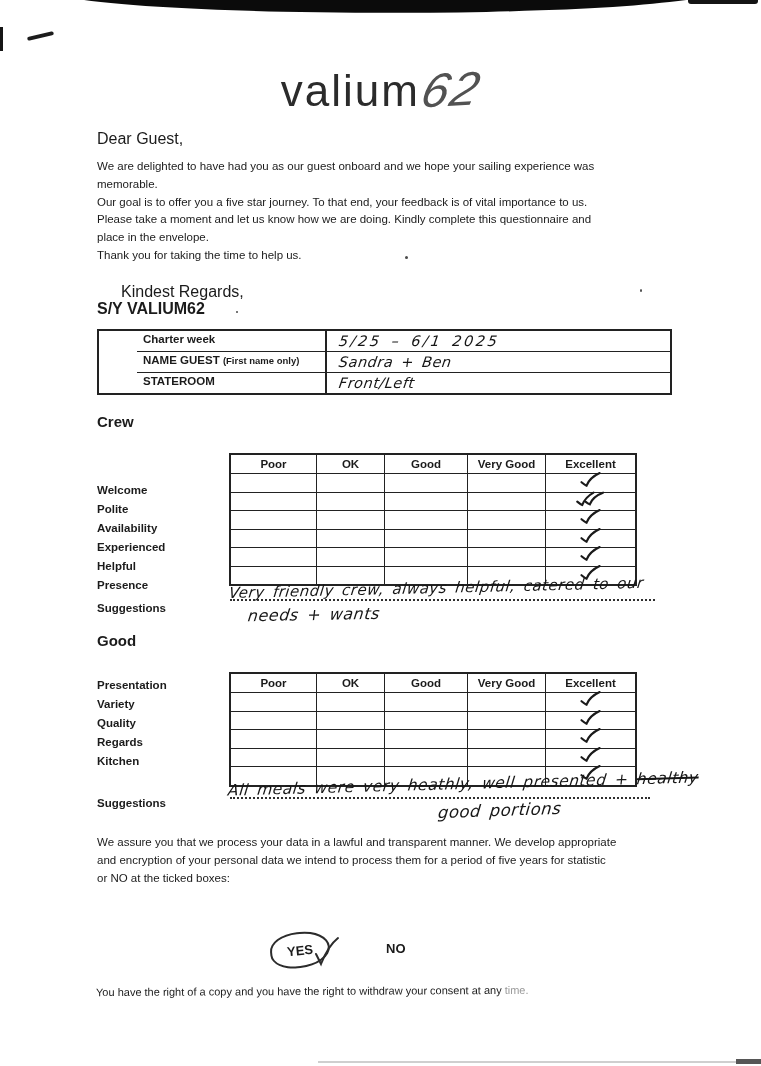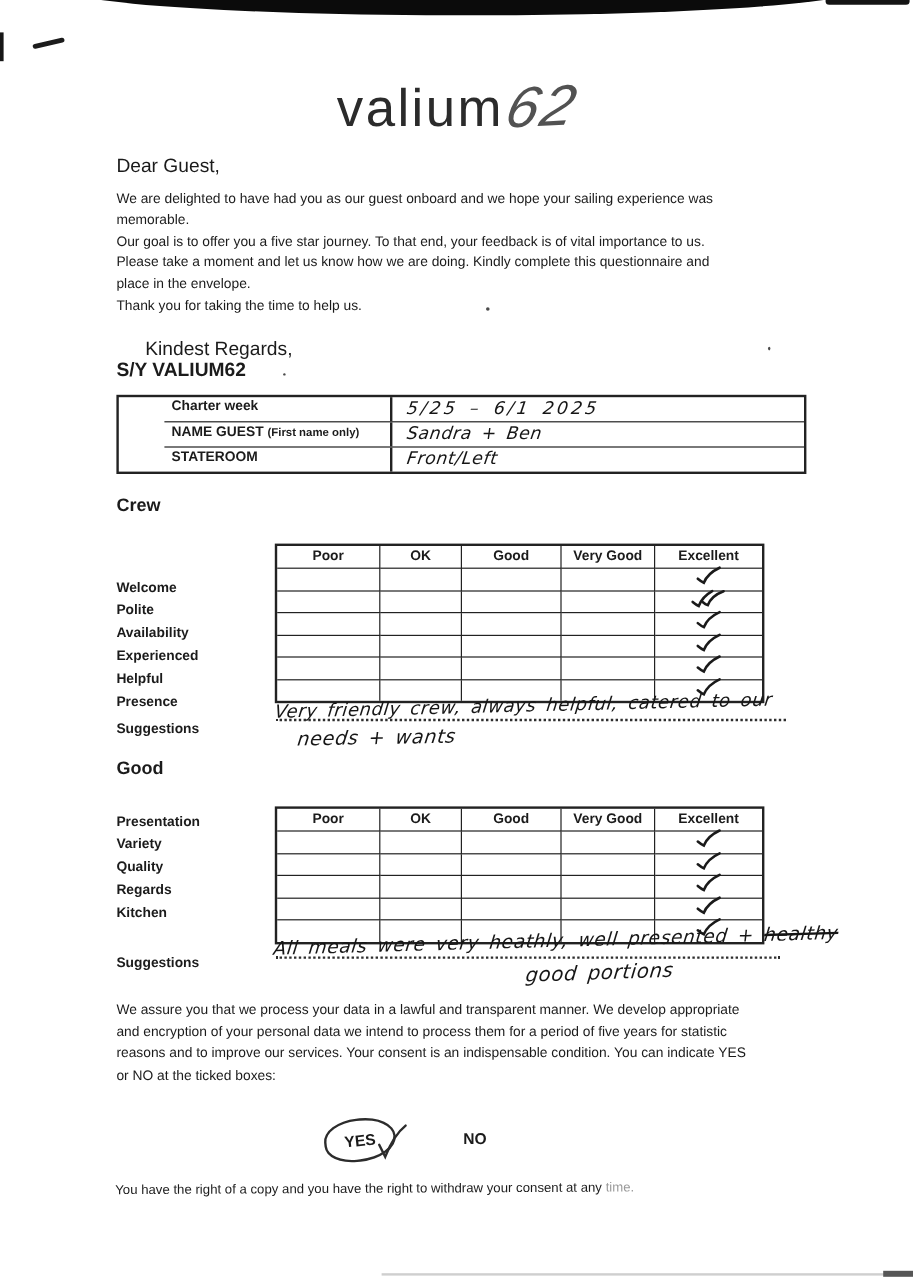--- a/index.html
+++ b/index.html
@@ -271,21 +271,20 @@
     </div>
 
   <div class="hand hand-line" style="top:775px;left:228px;font-size:15.5px;transform:rotate(-1.6deg) skewX(-8deg);"><span>All meals were very heathly, well presented +</span> <span class="struck">healthy</span></div>
   <div class="dotline" style="top:797px;left:230px;width:420px;"></div>
   <div class="sugg-label" style="top:797px;">Suggestions</div>
   <div class="hand hand-line" style="top:801px;left:438px;font-size:16.5px;transform:rotate(-2deg) skewX(-8deg);">good portions</div>
 
   <div class="privacy">
       <div class="pline">We assure you that we process your data in a lawful and transparent manner. We develop appropriate</div>
       <div class="pline">and encryption of your personal data we intend to process them for a period of five years for statistic</div>
-      <div class="pline">reasons and to improve our services.  Your consent is an indispensable condition. You can indicate YES</div>
       <div class="pline">or NO at the ticked boxes:</div>
     </div>
 
   <div class="yes-wrap">
     <div class="yes-ellipse">
       <span>YES</span>
     </div>
     <svg class="yes-check" viewBox="0 0 30 32">
       <path d="M4 18 Q8 26 9 28 Q16 10 26 2"></path>
     </svg>

